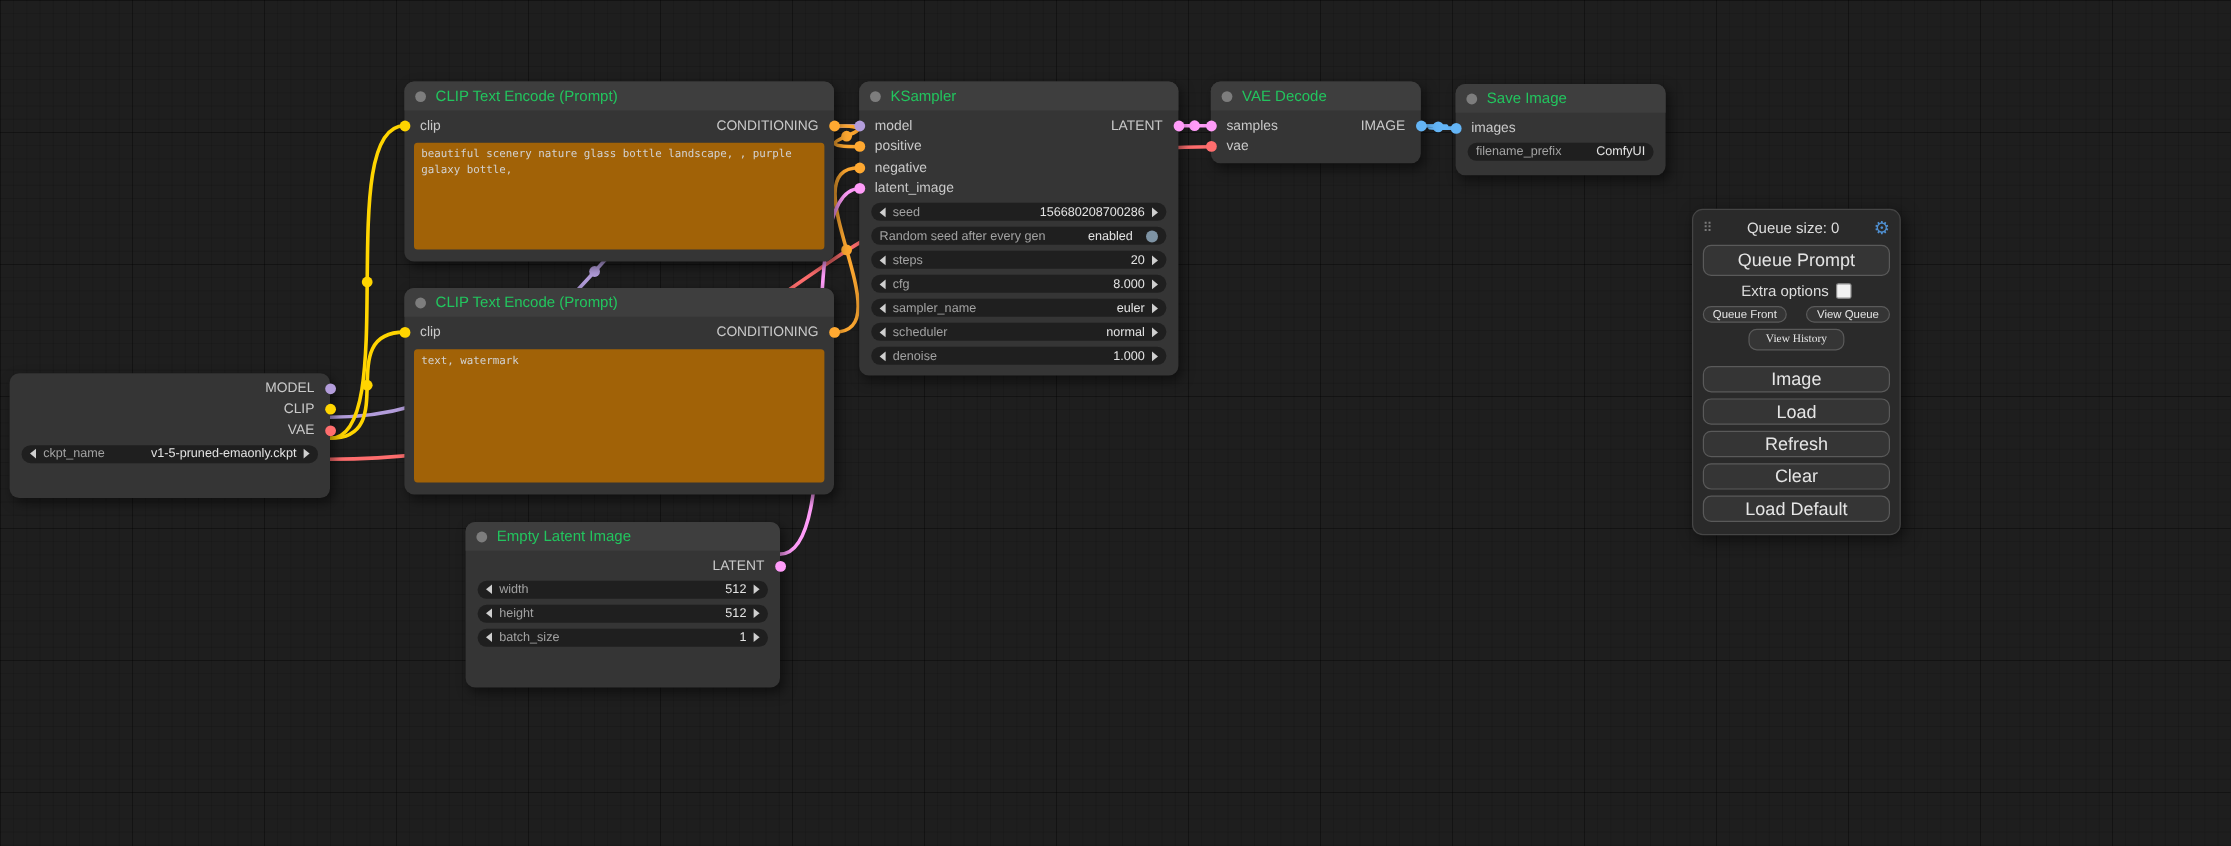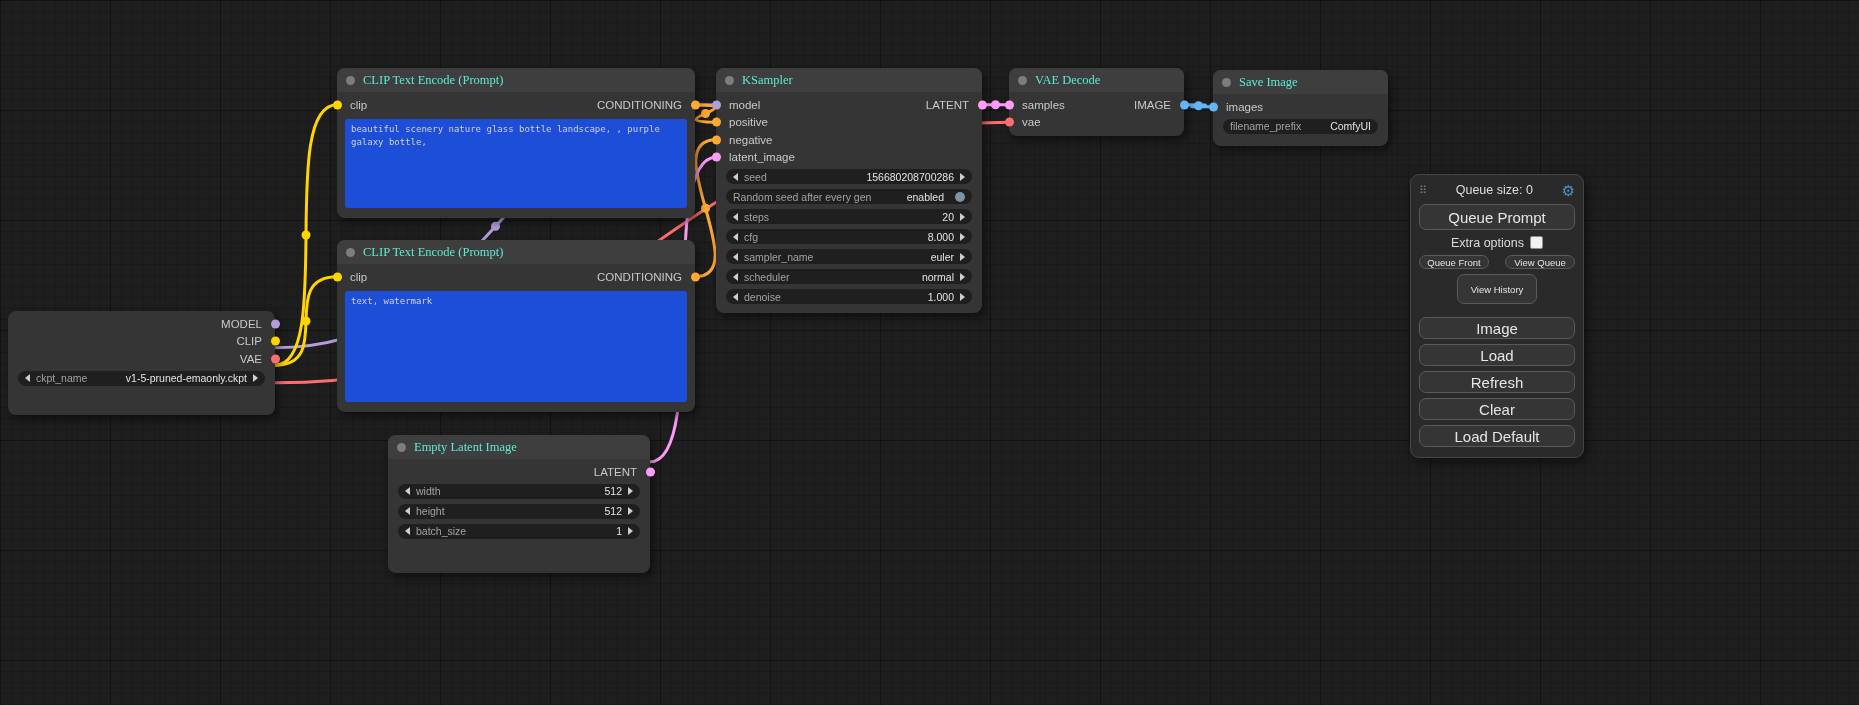--- a/index.html
+++ b/index.html
@@ -14,21 +14,21 @@
     background-size:110px 110px, 110px 110px, 11px 11px, 11px 11px;
     font-family:"Liberation Sans", sans-serif;
   }
   #wires { position:absolute; left:0; top:0; z-index:1; pointer-events:none; }
 
   .node { position:absolute; z-index:2; background:#353535; border-radius:8px;
           box-shadow:3px 4px 10px rgba(0,0,0,.5); }
   .node-title { height:24px; background:#3e3e3e; border-radius:8px 8px 0 0;
                 display:flex; align-items:center; gap:8px; padding:0 9px; }
   .collapse-dot { width:9px; height:9px; border-radius:50%; background:#7d7d7d; flex:none; }
-  .title-text { font-size:12.5px; color:#5eead4; white-space:nowrap;font-family:Liberation Serif, serif; }
+  .title-text { font-size:12.5px; color:#22c55e; white-space:nowrap; }
 
   .slots { margin-top:4px; }
   .slot-row { position:relative; height:17.5px; display:flex; align-items:center; }
   .slot-label { font-size:11.5px; color:#c9c9c9; white-space:nowrap; }
   .in-label { padding-left:13px; }
   .out-label { margin-left:auto; padding-right:13px; }
   .dot { position:absolute; width:9px; height:9px; border-radius:50%; top:50%;
          transform:translateY(-50%); background:#888; }
   .dot.in  { left:-4.5px; }
   .dot.out { right:-4.5px; }
@@ -39,21 +39,21 @@
   .widget.first { margin-top:3px; }
   .wlbl { color:#a2a2a2; white-space:nowrap; }
   .wval { margin-left:auto; color:#e3e3e3; white-space:nowrap; }
   .arr-l { width:0; height:0; border-top:4px solid transparent; border-bottom:4px solid transparent;
            border-right:5.5px solid #cfcfcf; flex:none; }
   .arr-r { width:0; height:0; border-top:4px solid transparent; border-bottom:4px solid transparent;
            border-left:5.5px solid #cfcfcf; flex:none; }
   .toggle-dot { width:10px; height:10px; border-radius:50%; background:#7e93a4;
                 margin-left:5px; flex:none; }
 
-  .prompt-box { margin:5px 8px; background:#1d4ed8; border-radius:3px; padding:4px 6px;
+  .prompt-box { margin:5px 8px; background:#a16207; border-radius:3px; padding:4px 6px;
                 font-family:"DejaVu Sans Mono", monospace; font-size:9px; line-height:1.45;
                 color:#d2d2d2; white-space:pre-wrap; overflow:hidden; }
 
   
   .menu { position:absolute; left:1410px; top:174px; width:156px; z-index:3;
           background:#2a2a2a; border:1px solid #454545; border-radius:9px;
           box-shadow:3px 4px 12px rgba(0,0,0,.5);
           padding:6px 8px 10px; display:flex; flex-direction:column; gap:5px; }
   .menu-header { display:flex; align-items:center; height:18px; }
   .drag-handle { color:#7a7a7a; font-size:11px; line-height:1; cursor:grab; }
@@ -64,21 +64,21 @@
          padding:0; display:block; width:100%; }
   .btn-queue { height:26px; font-size:15px; }
   .btn-large { height:22px; font-size:15px; }
   .extra-row { display:flex; align-items:center; justify-content:center; gap:6px;
                color:#dcdcdc; font-size:12.5px; height:15px; }
   .checkbox { width:11px; height:11px; background:#f2f2f2; border:1px solid #8d8d8d;
               border-radius:2px; cursor:pointer; }
   .small-row { display:flex; gap:16px; }
   .btn-small { height:14px; font-size:9.5px; line-height:11px; border-radius:7px; flex:1; }
   .vh-row { display:flex; justify-content:center; }
-  .btn-vh { width:80px; height:30px; font-size:9.5px; line-height:11px; border-radius:7px; }
+  .btn-vh { width:80px; height:18px; font-size:9.5px; line-height:11px; border-radius:7px;font-family:Liberation Serif, serif; }
   .mt8 { margin-top:8px; }
 </style>
 </head>
 <body>
 
 <div id="canvas">
 
   <svg id="wires" width="1859" height="705" viewBox="0 0 1859 705">
       <path d="M 275 347.75 C 495.5 347.75 495.5 104.75 716 104.75" stroke="#B39DDB" stroke-width="3" fill="none" stroke-linecap="round"></path>
       <circle cx="495.5" cy="226.25" r="4.5" fill="#B39DDB"></circle>

